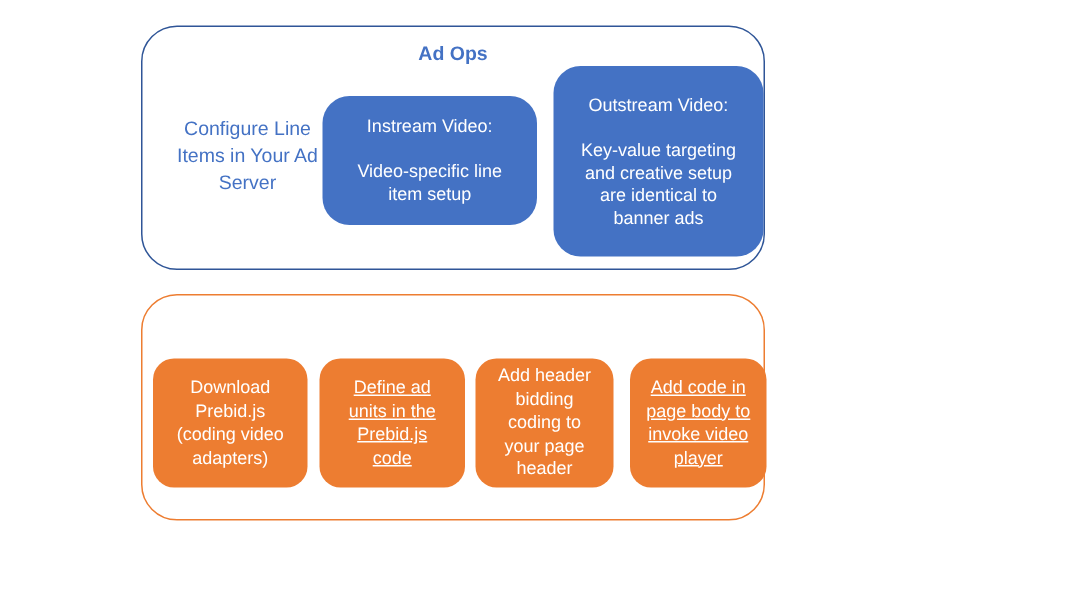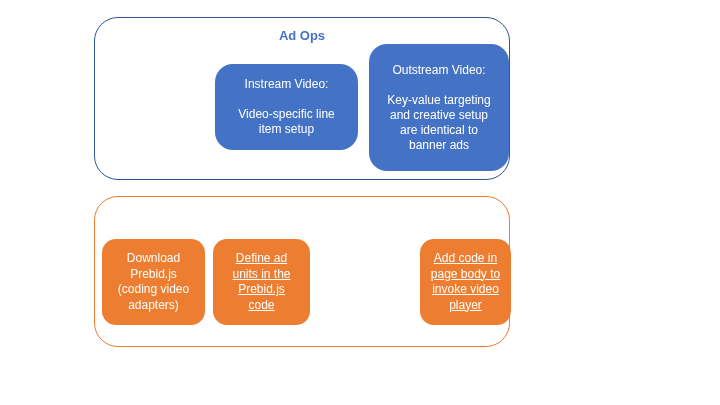--- a/index.html
+++ b/index.html
@@ -98,20 +98,23 @@
   .dev-box-3 { left: 222px; width: 92px;  }
   .dev-box-4 { left: 325px; width: 91px; text-decoration: underline;  }
 </style>
 </head>
 <body>
 
 <div class="stage">
 
   <section class="panel panel-blue">
     <h2 class="panel-title blue-text">Ad Ops</h2>
+    <div class="side-note">Configure Line
+Items in Your Ad
+Server</div>
     <div class="box blue-box box-instream">Instream Video:
 
 Video-specific line
 item setup</div>
     <div class="box blue-box box-outstream">Outstream Video:
 
 Key-value targeting
 and creative setup
 are identical to
 banner ads</div>
@@ -119,19 +122,24 @@
 
   <section class="panel panel-orange">
     <div class="box orange-box dev-box-1">Download
 Prebid.js
 (coding video
 adapters)</div>
     <div class="box orange-box dev-box-2">Define ad
 units in the
 Prebid.js
 code</div>
+    <div class="box orange-box dev-box-3">Add header
+bidding
+coding to
+your page
+header</div>
     <div class="box orange-box dev-box-4">Add code in
 page body to
 invoke video
 player</div>
   </section>
 
 </div>
 
 </body></html>

